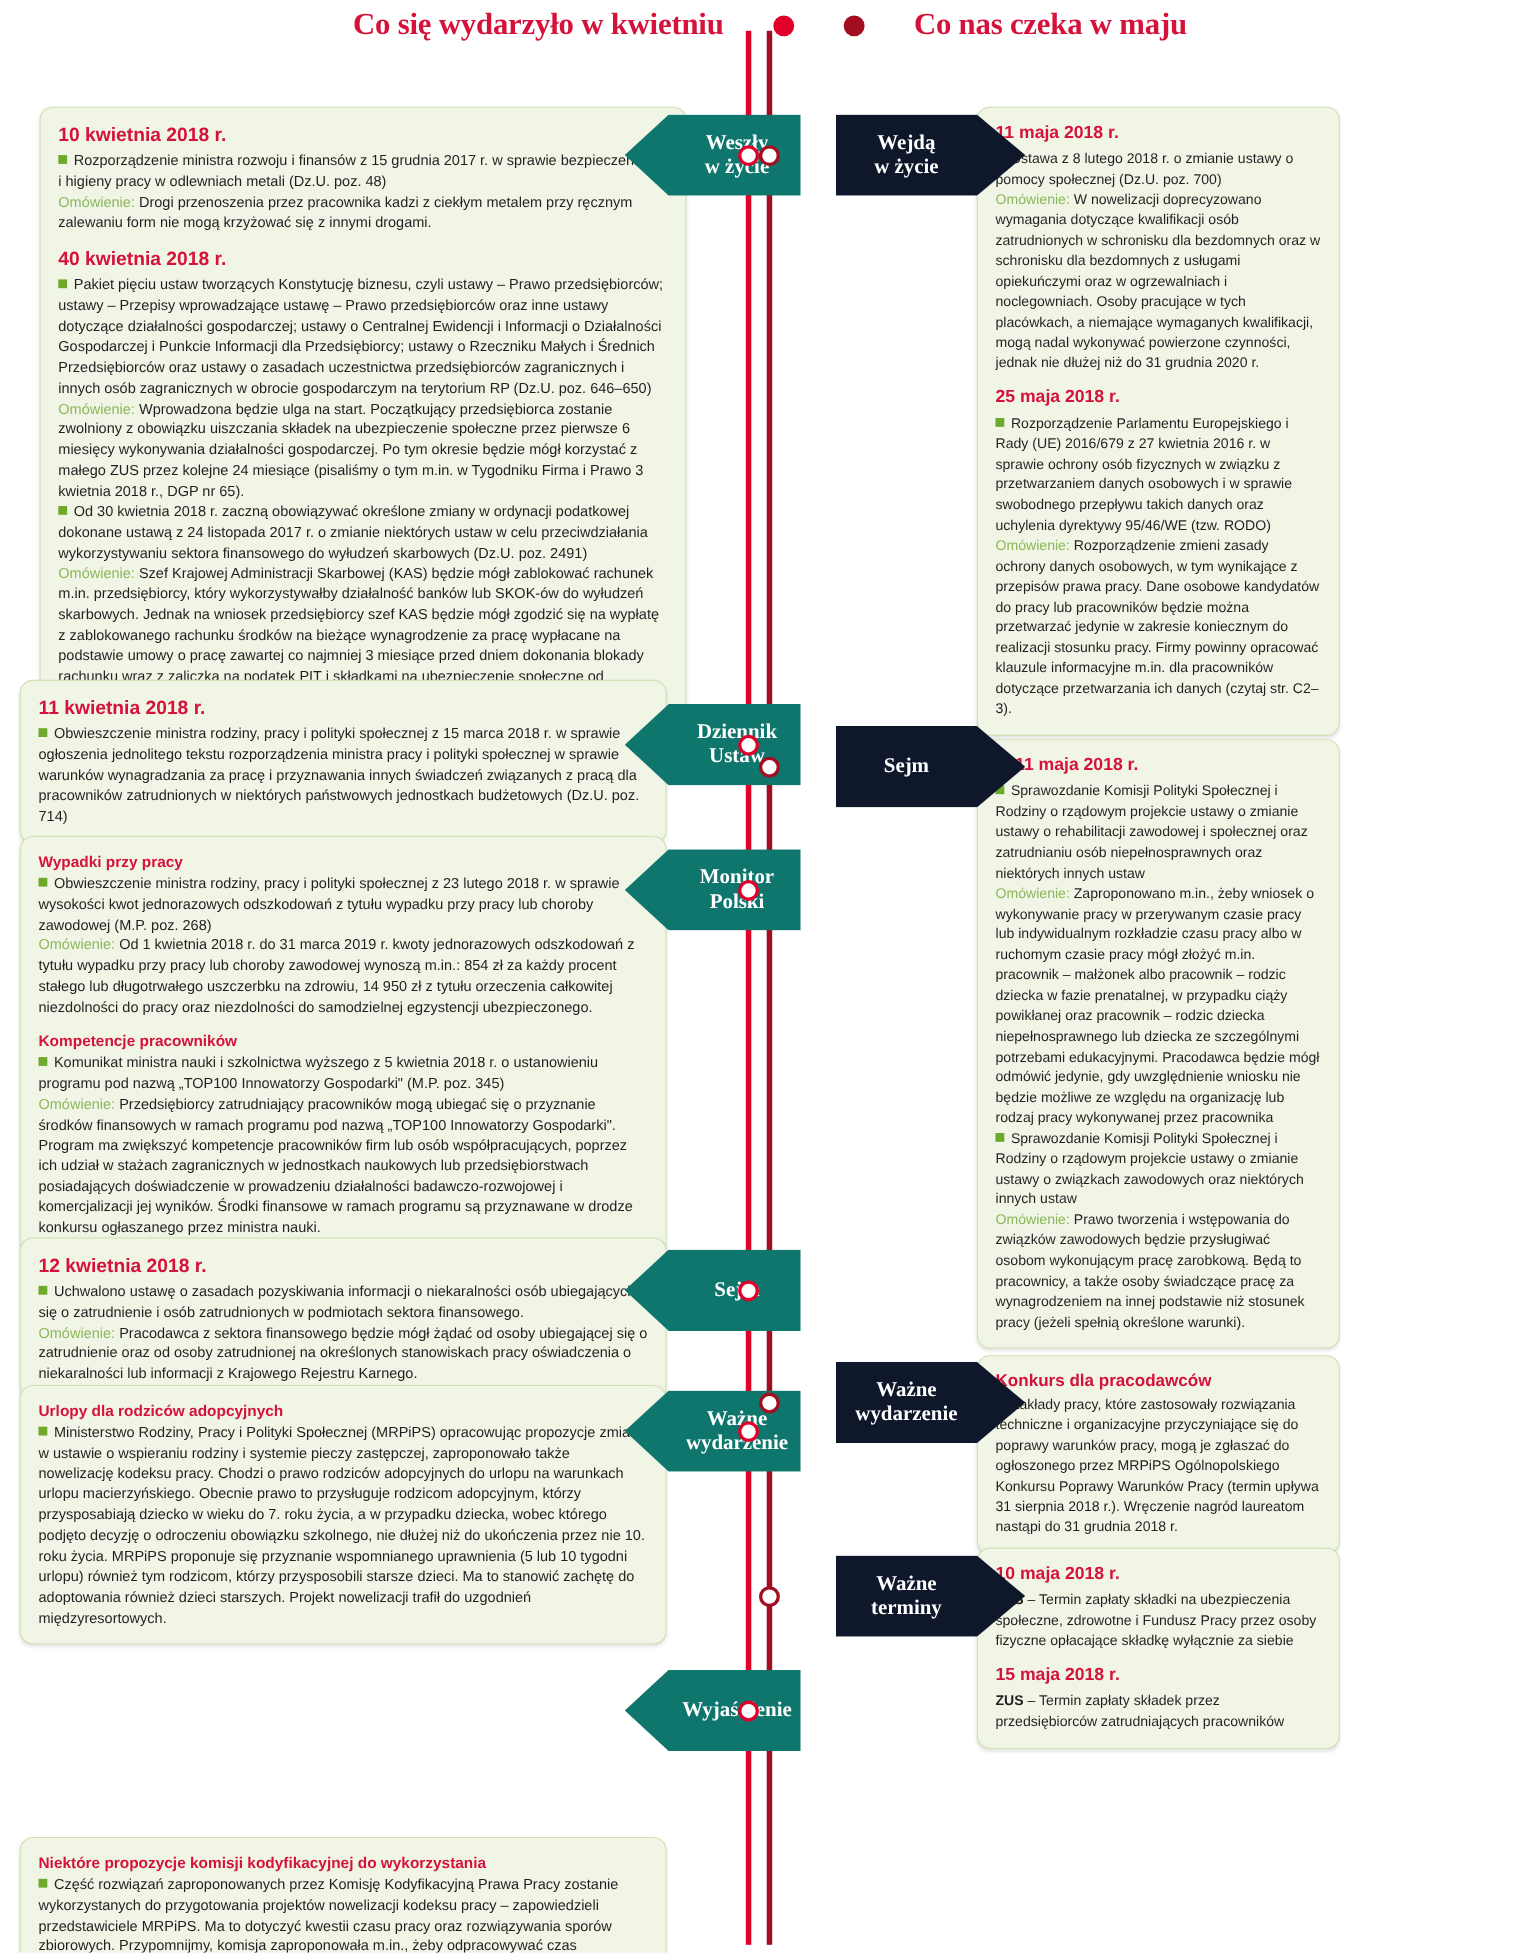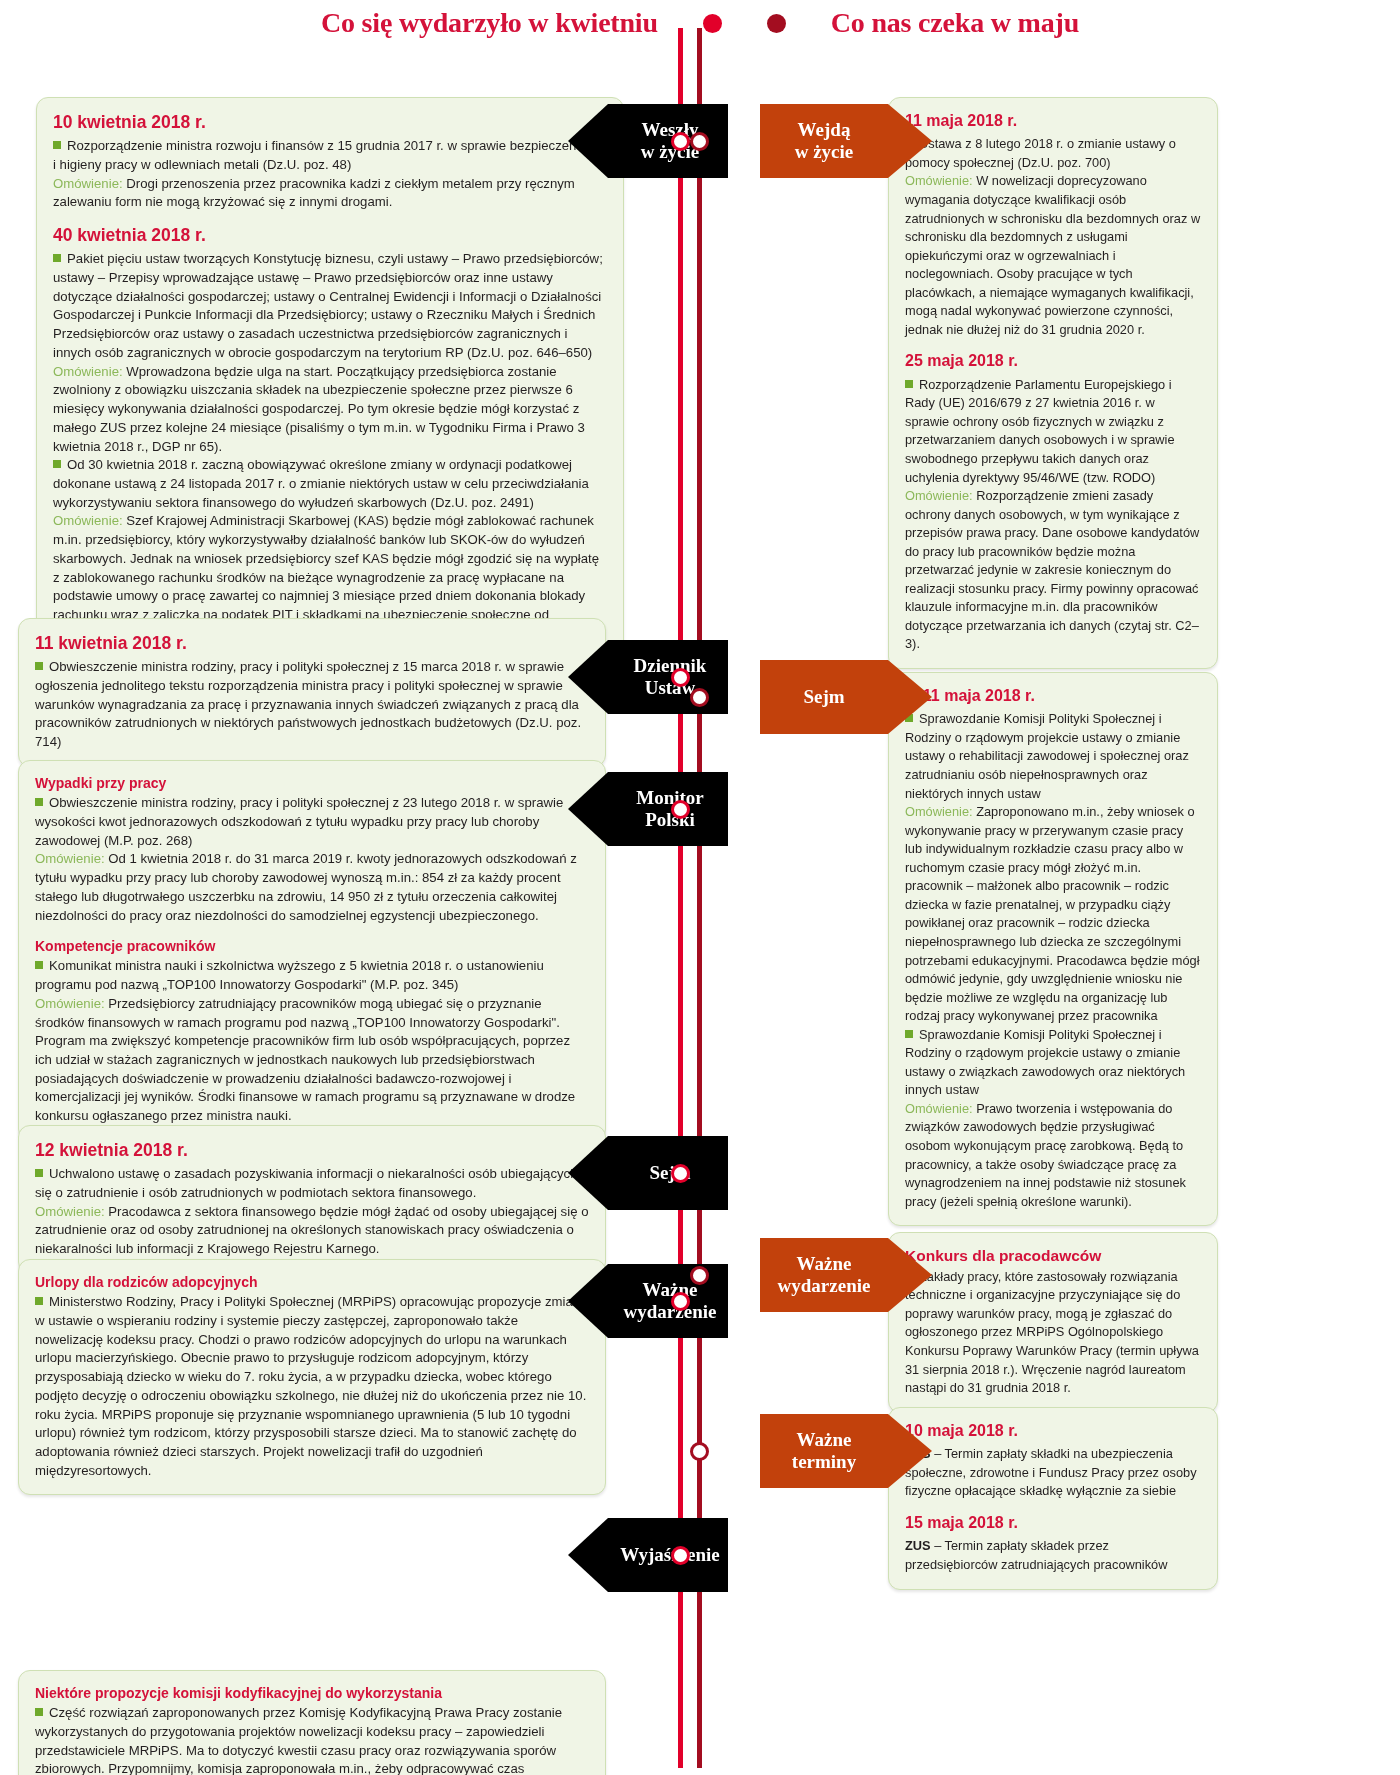--- a/index.html
+++ b/index.html
@@ -120,29 +120,29 @@
     font-weight: bold;
     font-size: 19px;
     line-height: 1.16;
     text-align: center;
     z-index: 3;
   }
   
   .tag.left {
     left: 568px;
     width: 160px;
-    background: #000000;
+    background: #0f766e;
     padding-left: 44px;
     clip-path: polygon(40px 0, 100% 0, 100% 100%, 40px 100%, 0 50%);
   }
   
   .tag.right {
     left: 760px;
     width: 172px;
-    background: #c2410c;
+    background: #0f172a;
     padding-right: 44px;
     clip-path: polygon(0 0, calc(100% - 44px) 0, 100% 50%, calc(100% - 44px) 100%, 0 100%);
   }
 
   
   .node {
     position: absolute;
     width: 19px; height: 19px;
     border-radius: 50%;
     background: #ffffff;

